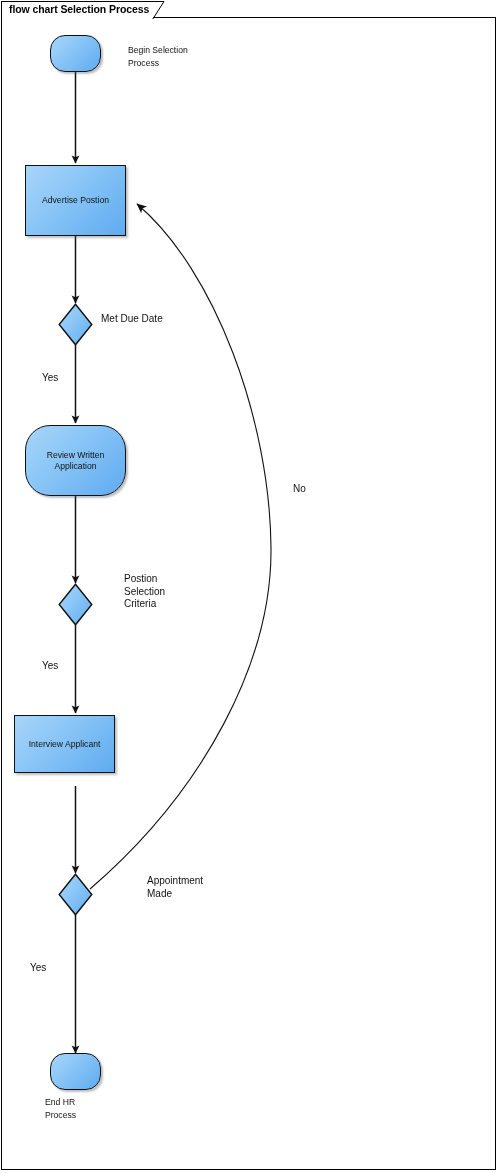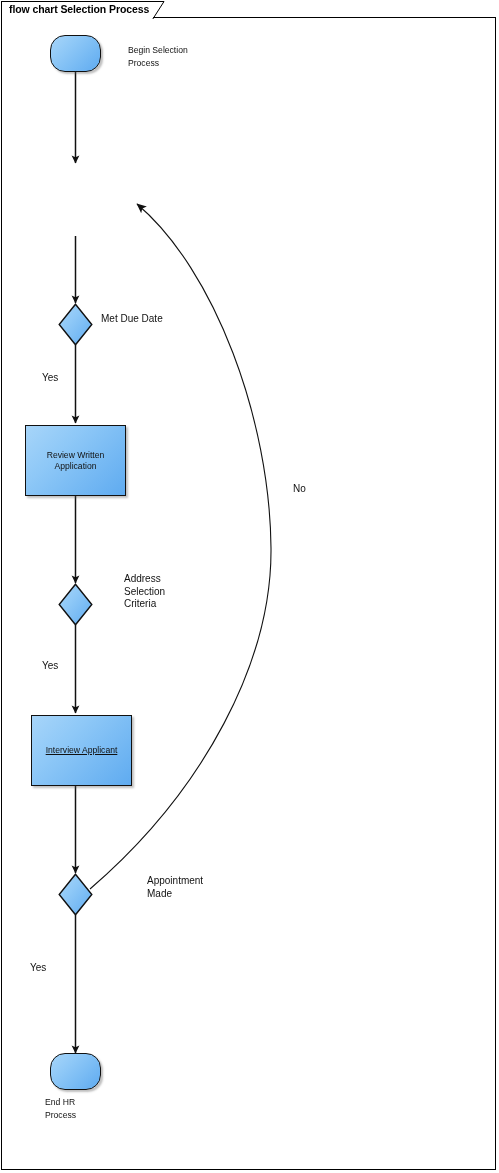--- a/index.html
+++ b/index.html
@@ -146,59 +146,62 @@
 
     <path d="M90,889 C 205,790 272,660 271,548 C 270,420 215,270 137,204" fill="none" stroke="#111111" stroke-width="1.1" marker-end="url(#arrowheadCurve)"></path>
   </svg>
 
   <div class="node terminator" style="left:50px; top:35px; width:51px; height:37px;">
     <span></span>
   </div>
   <div class="node-caption plain" style="left:128px; top:44px; width:110px;">Begin Selection
 Process</div>
 
+  <div class="node" style="left:25px; top:165px; width:101px; height:71px;">
+    <span>Advertise Postion</span>
+  </div>
 
   <div class="diamond-wrap" style="left:58px; top:303px; width:35px; height:43px;">
     <svg width="35" height="43" viewBox="0 0 35 43">
       <defs>
         <linearGradient id="dgrad1" x1="0" y1="0" x2="1" y2="1">
           <stop offset="0%" stop-color="#a7d5f9"></stop>
           <stop offset="40%" stop-color="#8ec8f7"></stop>
           <stop offset="100%" stop-color="#5fabf0"></stop>
         </linearGradient>
       </defs>
       <path d="M17.5,1.2 L33.8,21.5 L17.5,41.8 L1.2,21.5 Z" fill="url(#dgrad1)" stroke="#111111" stroke-width="1.4"></path>
     </svg>
   </div>
   <div class="edge-label" style="left:101px; top:313px; width:110px;">Met Due Date</div>
   <div class="edge-label" style="left:42px; top:372px; width:40px;">Yes</div>
 
-  <div class="node" style="left:25px; top:425px; width:101px; height:71px;">
+  <div class="node" style="left:25px; top:425px; width:101px; height:71px;border-radius:25px;">
     <span style="white-space:pre-line;">Review Written
 Application</span>
   </div>
 
   <div class="diamond-wrap" style="left:58px; top:583px; width:35px; height:43px;">
     <svg width="35" height="43" viewBox="0 0 35 43">
       <defs>
         <linearGradient id="dgrad2" x1="0" y1="0" x2="1" y2="1">
           <stop offset="0%" stop-color="#a7d5f9"></stop>
           <stop offset="40%" stop-color="#8ec8f7"></stop>
           <stop offset="100%" stop-color="#5fabf0"></stop>
         </linearGradient>
       </defs>
       <path d="M17.5,1.2 L33.8,21.5 L17.5,41.8 L1.2,21.5 Z" fill="url(#dgrad2)" stroke="#111111" stroke-width="1.4"></path>
     </svg>
   </div>
-  <div class="edge-label" style="left:124px; top:573px; width:110px;">Address
+  <div class="edge-label" style="left:124px; top:573px; width:110px;">Postion
 Selection
 Criteria</div>
   <div class="edge-label" style="left:42px; top:660px; width:40px;">Yes</div>
 
-  <div class="node" style="left:31px; top:715px; width:101px; height:71px;text-decoration:underline;">
+  <div class="node" style="left:14px; top:715px; width:101px; height:58px;">
     <span>Interview Applicant</span>
   </div>
 
   <div class="diamond-wrap" style="left:58px; top:873px; width:35px; height:43px;">
     <svg width="35" height="43" viewBox="0 0 35 43">
       <defs>
         <linearGradient id="dgrad3" x1="0" y1="0" x2="1" y2="1">
           <stop offset="0%" stop-color="#a7d5f9"></stop>
           <stop offset="40%" stop-color="#8ec8f7"></stop>
           <stop offset="100%" stop-color="#5fabf0"></stop>

